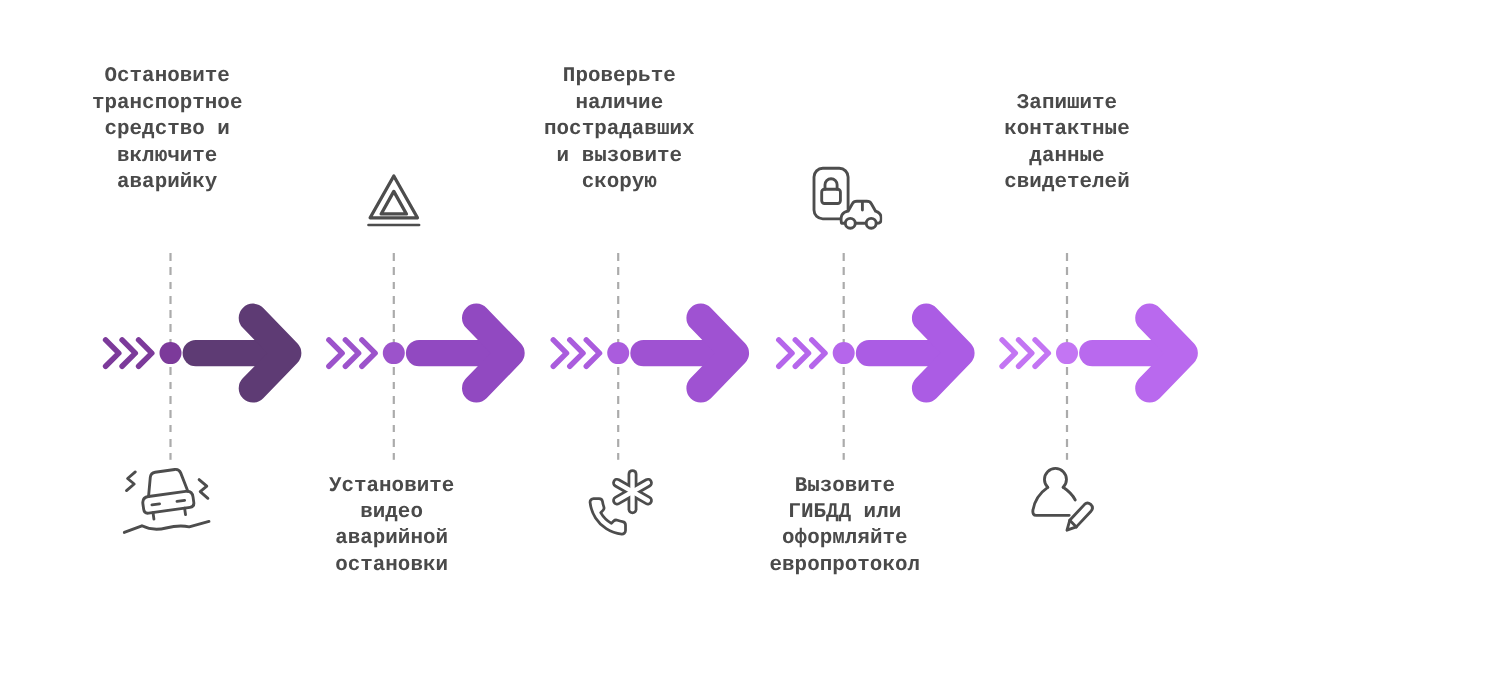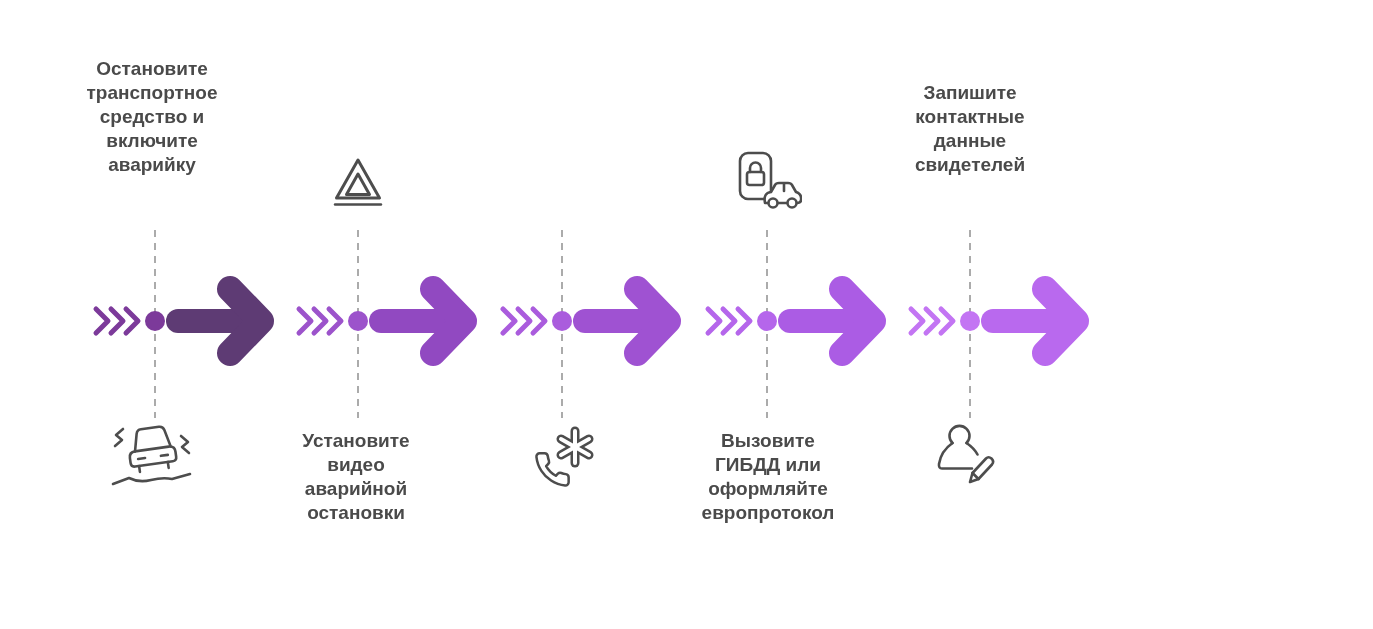--- a/index.html
+++ b/index.html
@@ -1,18 +1,18 @@
 <!DOCTYPE html>
 <html><head>
 <meta charset="utf-8">
 <style>
   html,body{margin:0;padding:0;background:#fff;}
   .stage{
     position:relative;width:1103px;height:629px;background:#ffffff;
-    font-family:Liberation Sans, sans-serif;overflow:hidden;
+    font-family:Liberation Mono, monospace;overflow:hidden;
   }
   .lbl{
     position:absolute;transform:translateX(-50%);
     text-align:center;font-weight:700;font-size:19px;line-height:24px;
     color:#4a4a4a;white-space:pre-line;width:260px;
   }
   .dash{
     position:absolute;top:230px;width:2px;height:188px;
     background:repeating-linear-gradient(to bottom,#ababab 0 7px,transparent 7px 13px);
   }
@@ -41,20 +41,25 @@
 
   <div class="lbl" style="left:152px;top:57px">Остановите
 транспортное
 средство и
 включите
 аварийку</div>
   <div class="lbl" style="left:356px;top:429px">Установите
 видео
 аварийной
 остановки</div>
+  <div class="lbl" style="left:563px;top:57px">Проверьте
+наличие
+пострадавших
+и вызовите
+скорую</div>
   <div class="lbl" style="left:970px;top:81px">Запишите
 контактные
 данные
 свидетелей</div>
   <div class="lbl" style="left:768px;top:429px">Вызовите
 ГИБДД или
 оформляйте
 европротокол</div>
 
   <svg class="flow" viewBox="0 0 195 110" style="left: 87px; --arrow: #5e3b74; --accent: #7c3a9a;">

